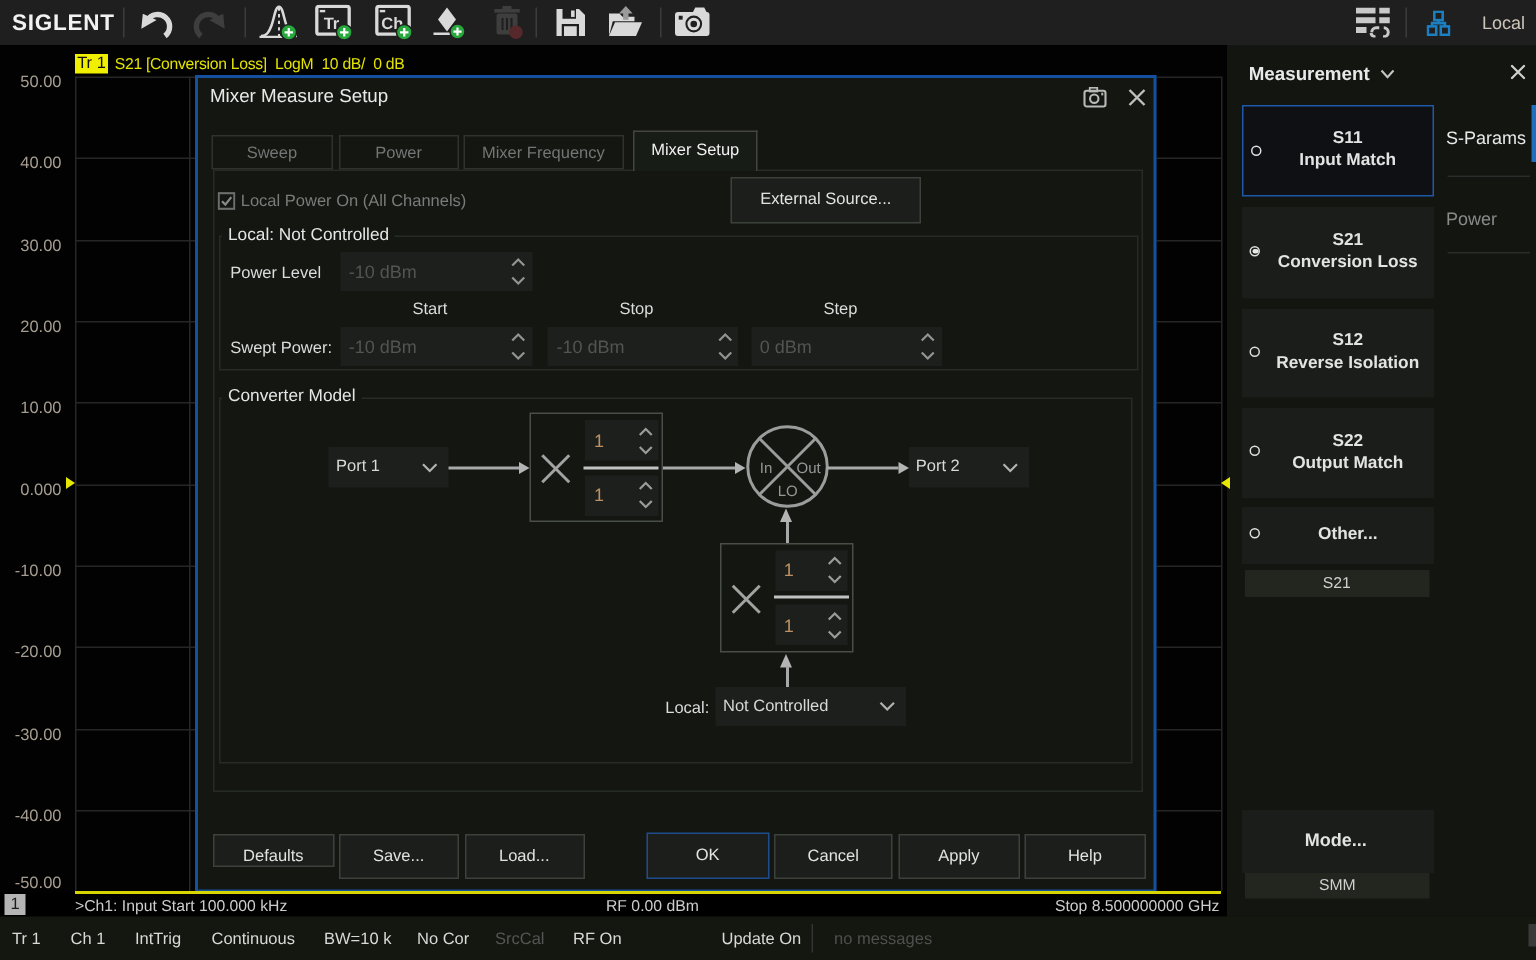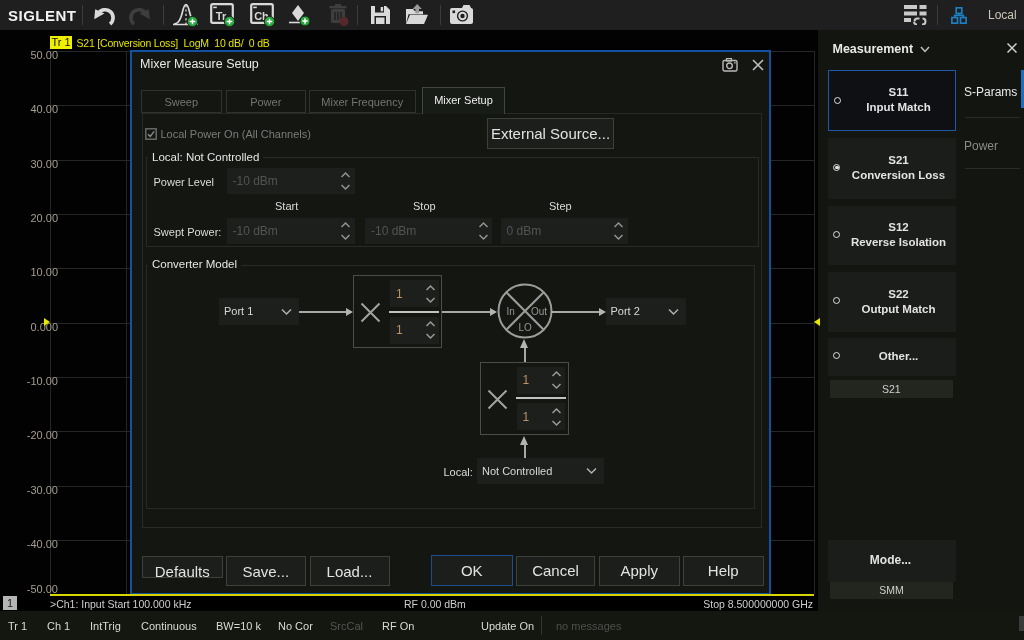--- a/index.html
+++ b/index.html
@@ -8,41 +8,41 @@
 #app { position:absolute; left:0; top:0; width:1024px; height:640px; background:#0a0d08; }
 .abs { position:absolute; }
 
 
 #topbar { position:absolute; left:0; top:0; width:1024px; height:30px; background:#1f1f1f; }
 .tsep { position:absolute; top:5px; width:1px; height:20px; background:#3c3c3c; }
 #logo { position:absolute; left:8px; top:7px; color:#f2f2f2; font-size:15px; font-weight:bold; letter-spacing:0.5px; }
 
 
 #graph { position:absolute; left:0; top:30px; width:818px; height:581px; background:#010201; }
-.glabel { position:absolute; width:58px; text-align:right; color:#a69d90; font-size:11px; }
+.glabel { position:absolute; width:41px; text-align:right; color:#a69d90; font-size:11px; }
 .hgrid { position:absolute; left:50px; width:764px; height:1px; background:#262626; }
 .vgrid { position:absolute; top:21px; width:1px; height:543px; background:#262626; }
 #trbadge { position:absolute; left:50px; top:6px; width:22px; height:13px; background:#f0ef00; color:#111; font-size:11px; line-height:13px; text-align:center; }
 #trtext { position:absolute; left:76.5px; top:7px; color:#e4e300; font-size:10.5px; line-height:12px; letter-spacing:-0.2px; }
 #trace { position:absolute; left:50px; top:564px; width:764px; height:2px; background:#d6d500; z-index:10; }
 #ltri { position:absolute; left:44px; top:287.5px; width:0; height:0; border-left:6px solid #e8e700; border-top:4.5px solid transparent; border-bottom:4.5px solid transparent; }
 #rtri { position:absolute; z-index:11; left:814px; top:287.5px; width:0; height:0; border-right:6px solid #e8e700; border-top:4.5px solid transparent; border-bottom:4.5px solid transparent; }
 #statusline { position:absolute; left:0; top:565px; width:818px; height:16px; background:#000; }
 #chanbadge { position:absolute; left:3px; top:0.5px; width:14px; height:14px; background:#b5b5b5; color:#1c1c1c; font-size:11px; line-height:14px; text-align:center; }
 .sltext { position:absolute; top:2.5px; color:#cdcdcd; font-size:10.5px; white-space:nowrap; }
 
 
 #dlg { position:absolute; left:130px; top:49.5px; width:641px; height:545px; background:#131611; border:2px solid #15509e; }
 #dlgtitle { position:absolute; left:8px; top:5px; color:#e9e9e9; font-size:12.5px; }
 .tab { position:absolute; top:38px; height:23px; background:#131611; border:1px solid #31312d; color:#757575; font-size:11px; text-align:center; line-height:22px; }
 #tabactive { position:absolute; left:290px; top:35px; width:83px; height:27px; background:#181c17; border:1px solid #45453f; border-bottom:none; color:#f0f0f0; font-size:11px; font-weight:normal; text-align:center; line-height:25px; z-index:3; }
 #pane { position:absolute; left:10px; top:61px; width:620px; height:415px; border:1px solid #272b26; }
 .w { color:#dcdcdc; font-size:11px; white-space:nowrap; }
 .dim { color:#7b7b7b; font-size:11px; white-space:nowrap; }
-.btn { position:absolute; background:#1b1e1a; border:1px solid #3d413c; color:#e2e2e2; font-size:15px; text-align:center; }
+.btn { position:absolute; background:#1b1e1a; border:1px solid #3d413c; color:#e2e2e2; font-size:11px; text-align:center; }
 .fieldset { position:absolute; border:1px solid #272b26; }
 .legend { position:absolute; background:#131611; color:#e6e6e6; font-size:11.5px; padding:0 4px; white-space:nowrap; }
 .spin { position:absolute; background:#1d1f1d; }
 .spin .val { position:absolute; left:6px; top:0; height:100%; display:flex; align-items:center; color:#535353; font-size:12px; }
 .sel { position:absolute; background:#1d1f1d; }
 .sel .val { position:absolute; left:5px; top:0; height:100%; display:flex; align-items:center; color:#d8d8d8; font-size:11px; }
 .hline { position:absolute; height:1.5px; background:#a8a8a8; }
 .vline { position:absolute; width:1.5px; background:#a8a8a8; }
 .arr-r { position:absolute; width:0; height:0; border-left:7px solid #b4b4b4; border-top:4.5px solid transparent; border-bottom:4.5px solid transparent; }
 .arr-u { position:absolute; width:0; height:0; border-bottom:9px solid #b4b4b4; border-left:4.5px solid transparent; border-right:4.5px solid transparent; }

